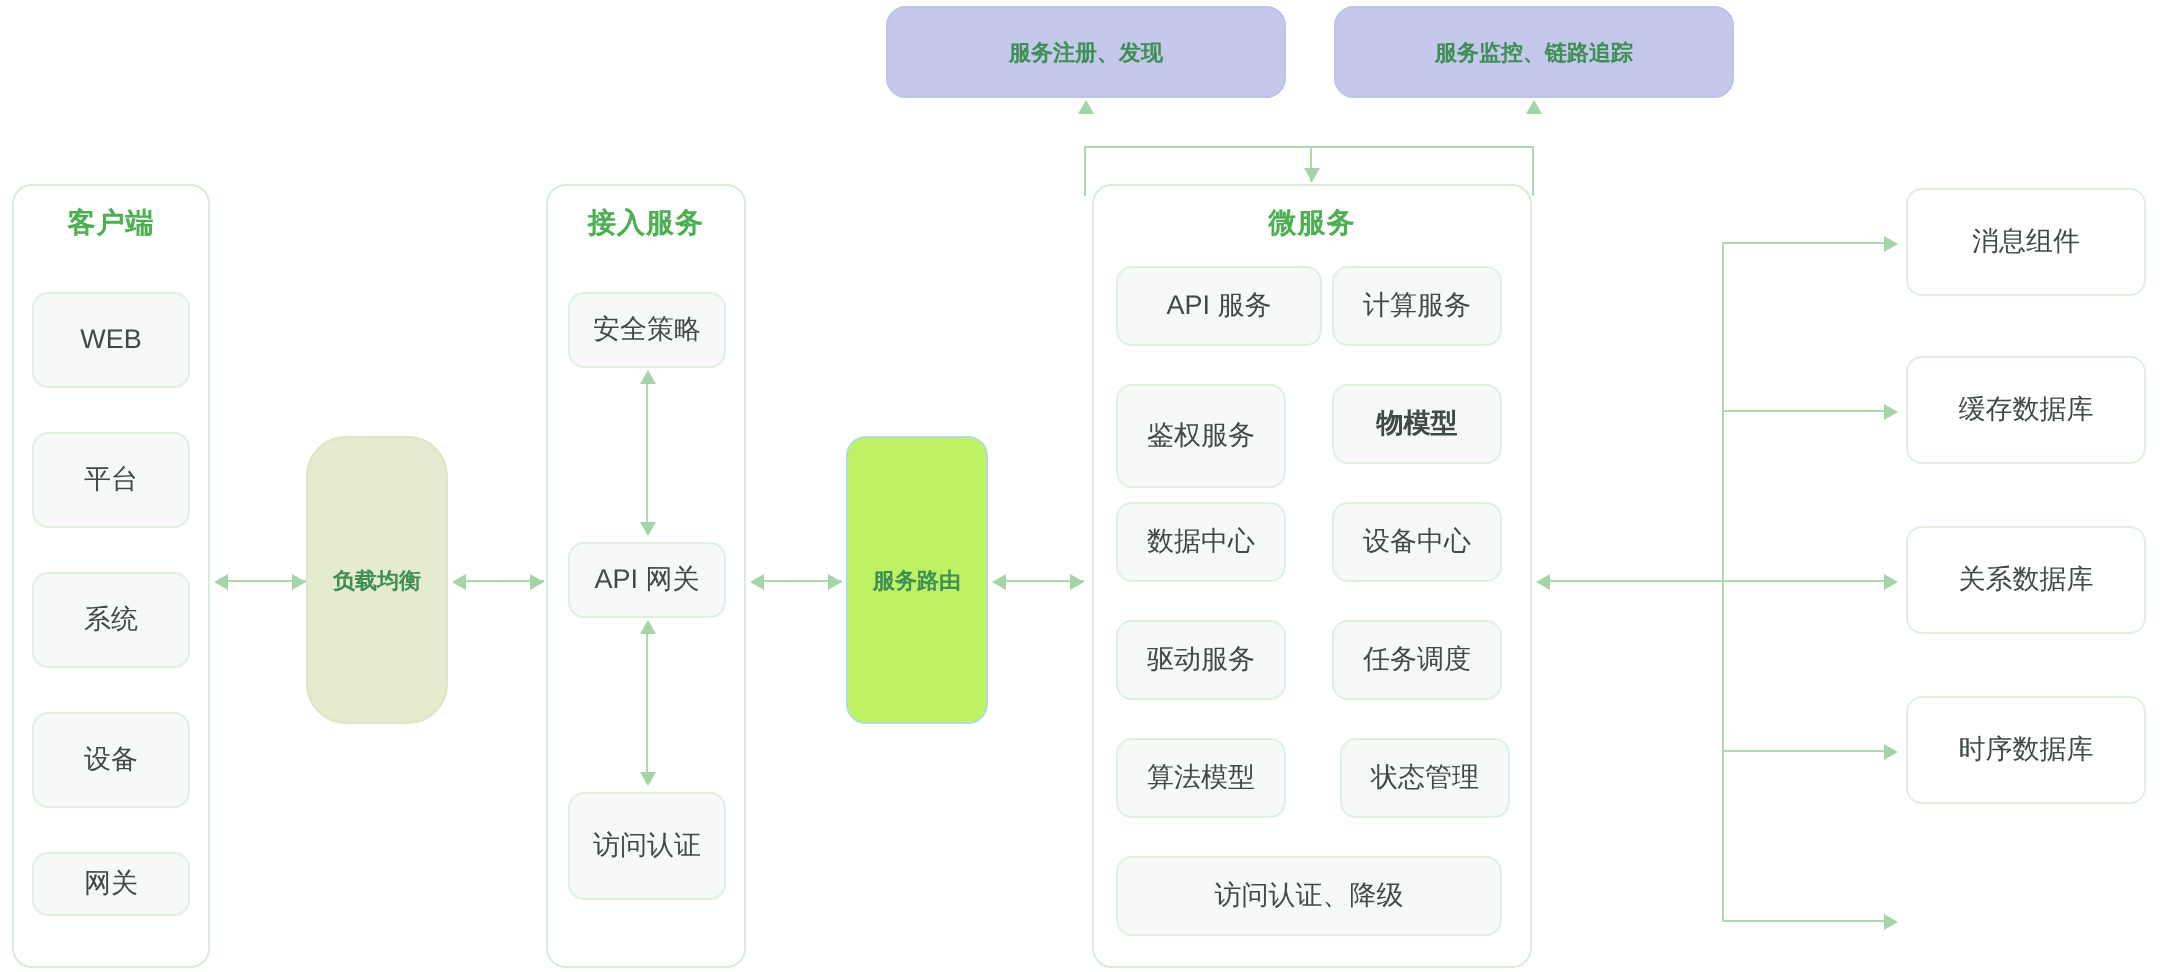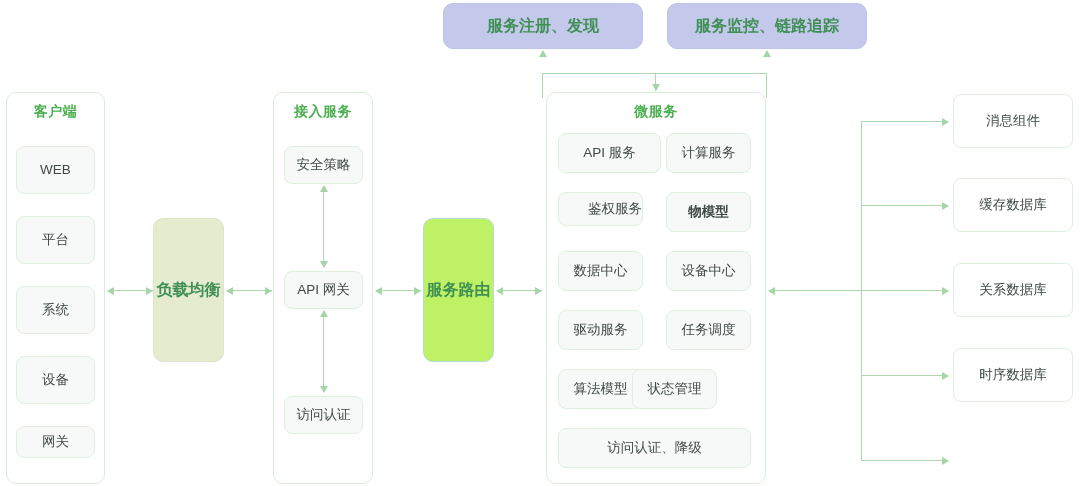--- a/index.html
+++ b/index.html
@@ -37,21 +37,21 @@
     font-size:13.5px;
     display:flex;align-items:center;justify-content:center;
     text-align:center;
     line-height:1.2;
   }
   .node.white{background:#ffffff;border:1px solid #dff0e0;}
   .accent{
     position:absolute;box-sizing:border-box;
     border-radius:10px;
     display:flex;align-items:center;justify-content:center;
-    font-weight:bold;font-size:16px;
+    font-weight:bold;font-size:11px;
     color:#3f8f54;
     text-align:right;
   }
   .accent.olive{background:#e4ebcf;border:1px solid #dde5c6;}
   .accent.teal{background:#bef264;border:1px solid #b0ded6;}
   .accent.lav{background:#c4c9ec;border:1px solid #bcc2e8;color:#3f8f54;}
 
   
   .ln{position:absolute;background:#add8b0;}
   .ln.h{height:1px;}
@@ -110,38 +110,38 @@
     <span>设备</span>
   </div>
   <div class="node" style="left:16px;top:426px;width:79px;height:32px;">
     <span>网关</span>
   </div>
 
   <div class="ln h" style="left:110px;top:290px;width:43px;"></div>
   <div class="arrow left" style="left:107px;top:286.5px;"></div>
   <div class="arrow right" style="left:146px;top:286.5px;"></div>
 
-  <div class="accent olive" style="left:153px;top:218px;width:71px;height:144px;">
+  <div class="accent olive" style="left:153px;top:218px;width:71px;height:144px;border-radius:20px;">
     <span>负载均衡</span>
   </div>
 
   <div class="ln h" style="left:229px;top:290px;width:43px;"></div>
   <div class="arrow left" style="left:226px;top:286.5px;"></div>
   <div class="arrow right" style="left:265px;top:286.5px;"></div>
 
   <div class="panel" style="left:273px;top:92px;width:100px;height:392px;">
     <div class="panel-title">接入服务</div>
   </div>
   <div class="node" style="left:284px;top:271px;width:79px;height:38px;">
     <span>API 网关</span>
   </div>
   <div class="node" style="left:284px;top:146px;width:79px;height:38px;">
     <span>安全策略</span>
   </div>
-  <div class="node" style="left:284px;top:396px;width:79px;height:38px;font-family:Liberation Serif, serif;">
+  <div class="node" style="left:284px;top:396px;width:79px;height:54px;font-family:Liberation Serif, serif;">
     <span>访问认证</span>
   </div>
 
   <div class="ln v" style="left:323px;top:188px;height:79px;"></div>
   <div class="arrow up" style="left:319.5px;top:185px;"></div>
   <div class="arrow down" style="left:319.5px;top:261px;"></div>
 
   <div class="ln v" style="left:323px;top:313px;height:79px;"></div>
   <div class="arrow up" style="left:319.5px;top:310px;"></div>
   <div class="arrow down" style="left:319.5px;top:386px;"></div>
@@ -162,21 +162,21 @@
     <div class="panel-title">微服务</div>
   </div>
 
   <div class="node" style="left:558px;top:133px;width:103px;height:40px;">
     <span>API 服务</span>
   </div>
   <div class="node" style="left:666px;top:133px;width:85px;height:40px;">
     <span>计算服务</span>
   </div>
 
-  <div class="node" style="left:558px;top:192px;width:85px;height:34px;justify-content:flex-end;">
+  <div class="node" style="left:558px;top:192px;width:85px;height:52px;">
     <span>鉴权服务</span>
   </div>
   <div class="node" style="left:666px;top:192px;width:85px;height:40px;font-weight:bold;">
     <span>物模型</span>
   </div>
 
   <div class="node" style="left:558px;top:251px;width:85px;height:40px;">
     <span>数据中心</span>
   </div>
   <div class="node" style="left:666px;top:251px;width:85px;height:40px;">
@@ -186,21 +186,21 @@
   <div class="node" style="left:558px;top:310px;width:85px;height:40px;">
     <span>驱动服务</span>
   </div>
   <div class="node" style="left:666px;top:310px;width:85px;height:40px;">
     <span>任务调度</span>
   </div>
 
   <div class="node" style="left:558px;top:369px;width:85px;height:40px;">
     <span>算法模型</span>
   </div>
-  <div class="node" style="left:632px;top:369px;width:85px;height:40px;">
+  <div class="node" style="left:670px;top:369px;width:85px;height:40px;">
     <span>状态管理</span>
   </div>
 
   <div class="node" style="left:558px;top:428px;width:193px;height:40px;">
     <span>访问认证、降级</span>
   </div>
 
   <div class="ln h" style="left:771px;top:290px;width:90px;"></div>
   <div class="arrow left" style="left:768px;top:286.5px;"></div>
   <div class="ln v" style="left:861px;top:121px;height:340px;"></div>

